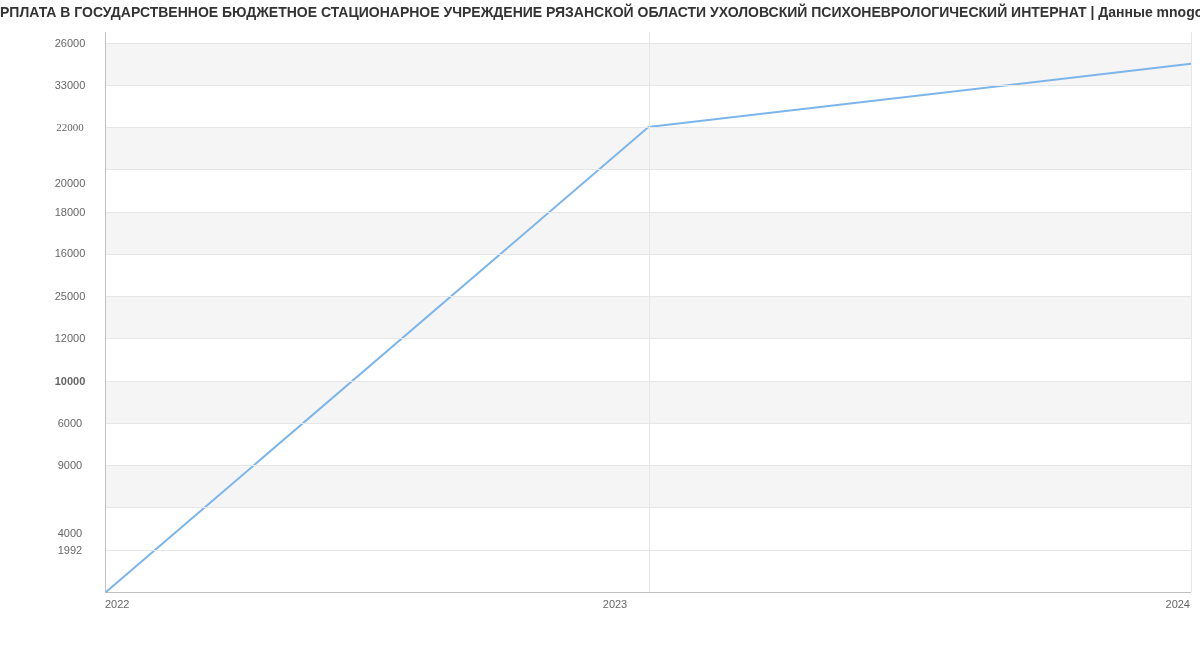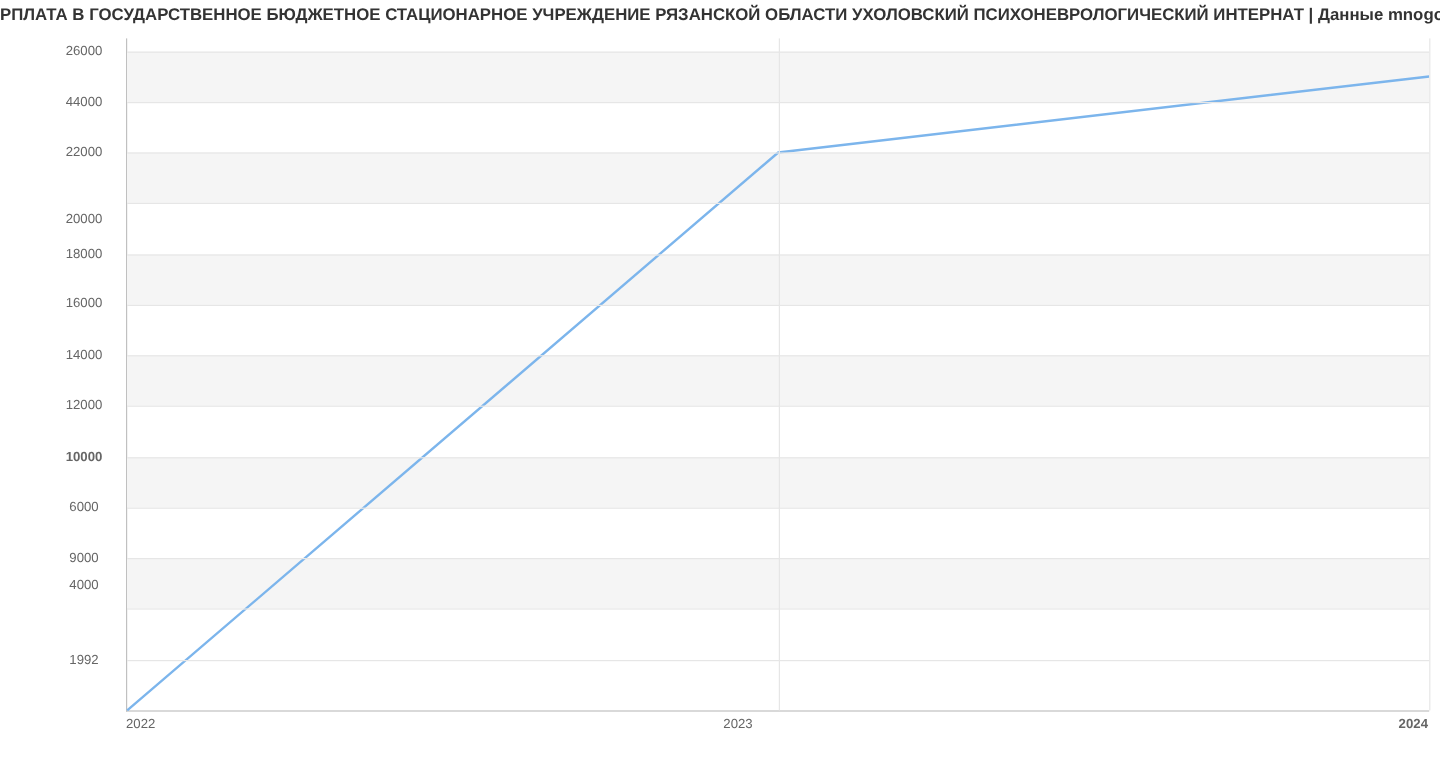--- a/index.html
+++ b/index.html
@@ -57,21 +57,21 @@
   }
   .x-tick {
     position: absolute;
     top: 576px;
     font-size: 11px;
     color: #666666;
     transform: translateX(-50%);
     white-space: nowrap;
   }
   .x-tick.left { transform: translateX(0); text-align: right; }
-  .x-tick.right { transform: translateX(-100%); font-weight: bold; }
+  .x-tick.right { transform: translateX(-100%); }
   .x-grid {
     position: absolute;
     top: 0;
     bottom: 0;
     width: 1px;
     background: #e6e6e6;
   }
   svg.series {
     position: absolute;
     left: 0;
@@ -107,28 +107,28 @@
       <div class="grid-line" style="top: 221.887px;"></div>
       <div class="grid-line" style="top: 179.623px;"></div>
       <div class="grid-line" style="top: 137.358px;"></div>
       <div class="grid-line" style="top: 95.0943px;"></div>
       <div class="grid-line" style="top: 52.8302px;"></div>
       <div class="grid-line" style="top: 10.566px;"></div>
       <div class="x-grid" style="left: 542.5px;"></div>
       <div class="x-grid" style="left: 1085px;"></div>
     </div>
 <div class="y-tick" style="top: 527.736px;">1992</div>
-    <div class="y-tick" style="top: 466px;">4000</div>
+    <div class="y-tick" style="top: 511px;">4000</div>
     <div class="y-tick" style="top: 443.208px;">9000</div>
     <div class="y-tick" style="top: 400.943px;">6000</div>
     <div class="y-tick" style="top: 358.679px; font-weight: bold;">10000</div>
     <div class="y-tick" style="top: 316.415px;">12000</div>
-    <div class="y-tick" style="top: 274.151px;">14000</div>
+    <div class="y-tick" style="top: 274.151px;">25000</div>
     <div class="y-tick" style="top: 231px;">16000</div>
     <div class="y-tick" style="top: 189.623px;">18000</div>
     <div class="y-tick" style="top: 161px;">20000</div>
-    <div class="y-tick" style="top: 105.094px;">22000</div>
-    <div class="y-tick" style="top: 62.8302px;">44000</div>
+    <div class="y-tick" style="top: 105.094px; font-family: Liberation Serif, serif;">22000</div>
+    <div class="y-tick" style="top: 62.8302px;">33000</div>
     <div class="y-tick" style="top: 20.566px;">26000</div>
     <div class="x-tick left" style="left: 105px;">2022</div>
     <div class="x-tick" style="left: 615px;">2023</div>
     <div class="x-tick right" style="left: 1190px;">2024</div>
   </div>
 
 </body></html>

